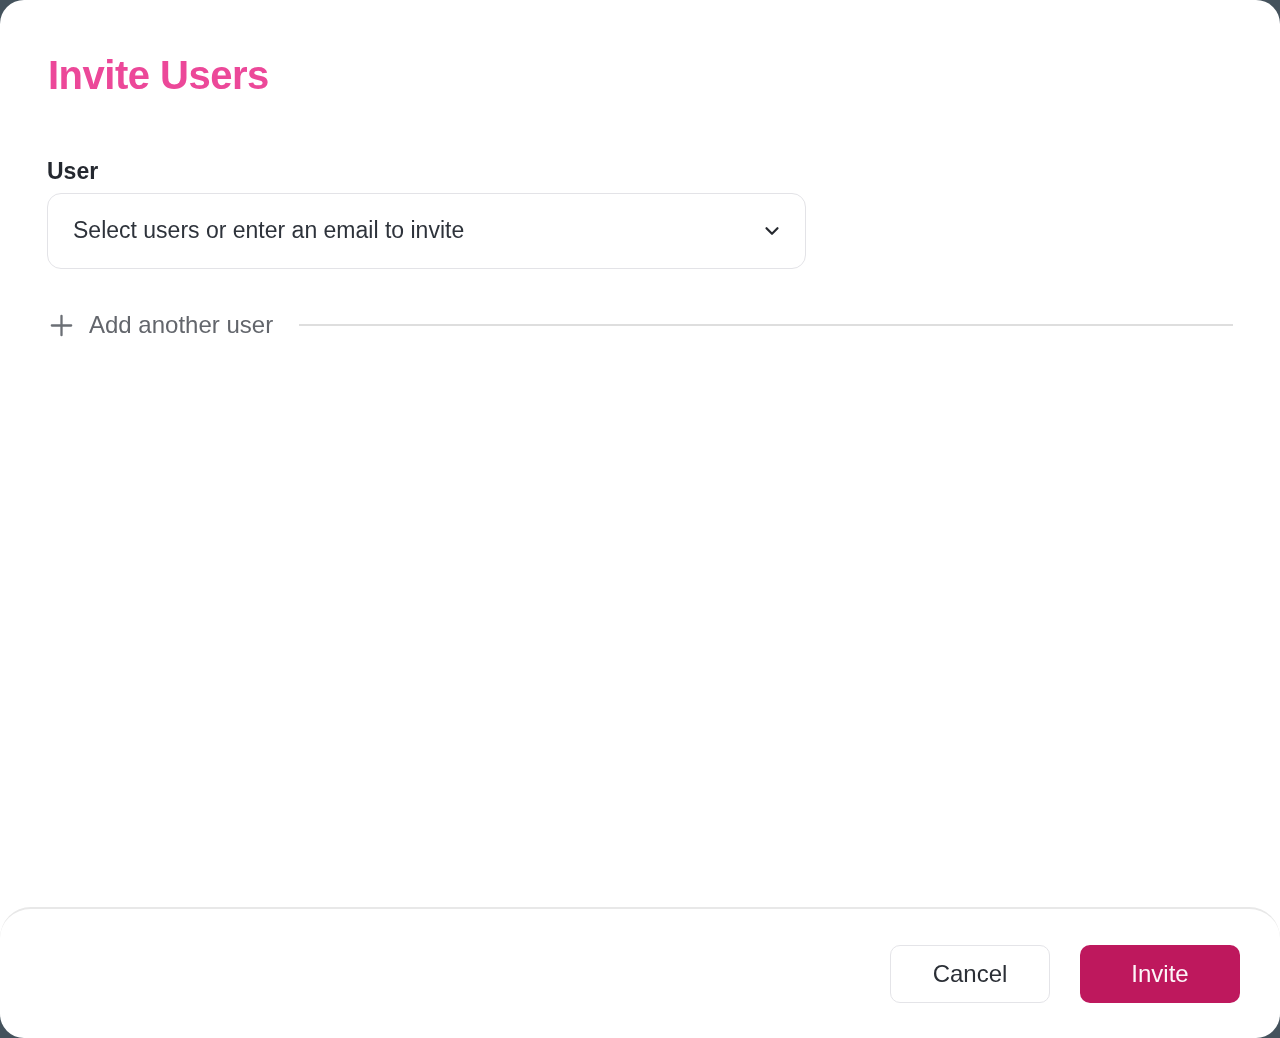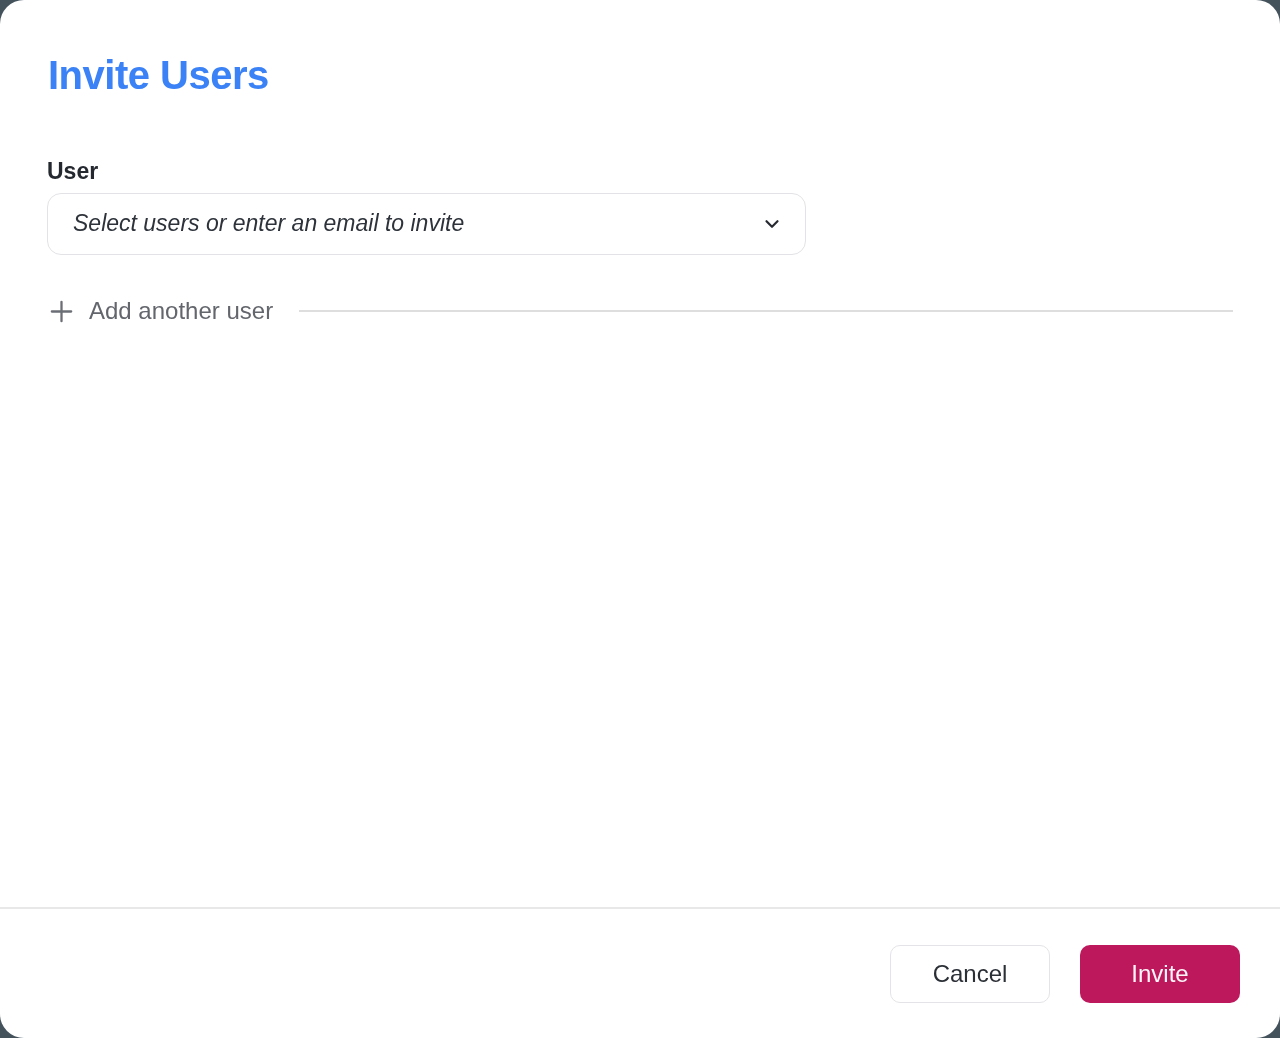--- a/index.html
+++ b/index.html
@@ -22,51 +22,50 @@
   }
   .modal-body {
     flex: 1 1 auto;
     padding: 52px 47px 0 47px;
     display: flex;
     flex-direction: column;
   }
   .modal-title {
     font-size: 40px;
     font-weight: 700;
-    color: #3b82f6;
+    color: #ec4899;
     letter-spacing: -0.5px;
     line-height: 1.15;
     margin-left: 1px;
   }
   .fields-row {
     display: flex;
     gap: 42px;
     margin-top: 60px;
   }
   .field { display: flex; flex-direction: column; }
   .field-user { width: 759px; }
   .field-role { width: 278px; }
   .field-label {
     font-size: 23px;
     font-weight: 700;
     color: #24282f;
     margin-bottom: 7px;
     line-height: 1.2;
   }
   .select {
-    height: 62px;
+    height: 76px;
     border: 1px solid #e3e3e7;
     border-radius: 14px;
     background: #ffffff;
     display: flex;
     align-items: center;
     justify-content: space-between;
     padding: 0 22px 0 25px;
     cursor: pointer;
-    font-style: italic;
   }
   .select-text {
     font-size: 23px;
     color: #2e333b;
     white-space: nowrap;
     overflow: hidden;
   }
   .chevron {
     display: flex;
     align-items: center;
@@ -102,20 +101,21 @@
   }
   .modal-footer {
     flex: 0 0 auto;
     height: 131px;
     border-top: 2px solid #e8e8e8;
     display: flex;
     align-items: center;
     justify-content: flex-end;
     gap: 30px;
     padding-right: 40px;
+    border-radius: 31px;
   }
   .btn {
     width: 160px;
     height: 58px;
     border-radius: 10px;
     font-family: "Liberation Sans", sans-serif;
     font-size: 24px;
     font-weight: 500;
     cursor: pointer;
   }

